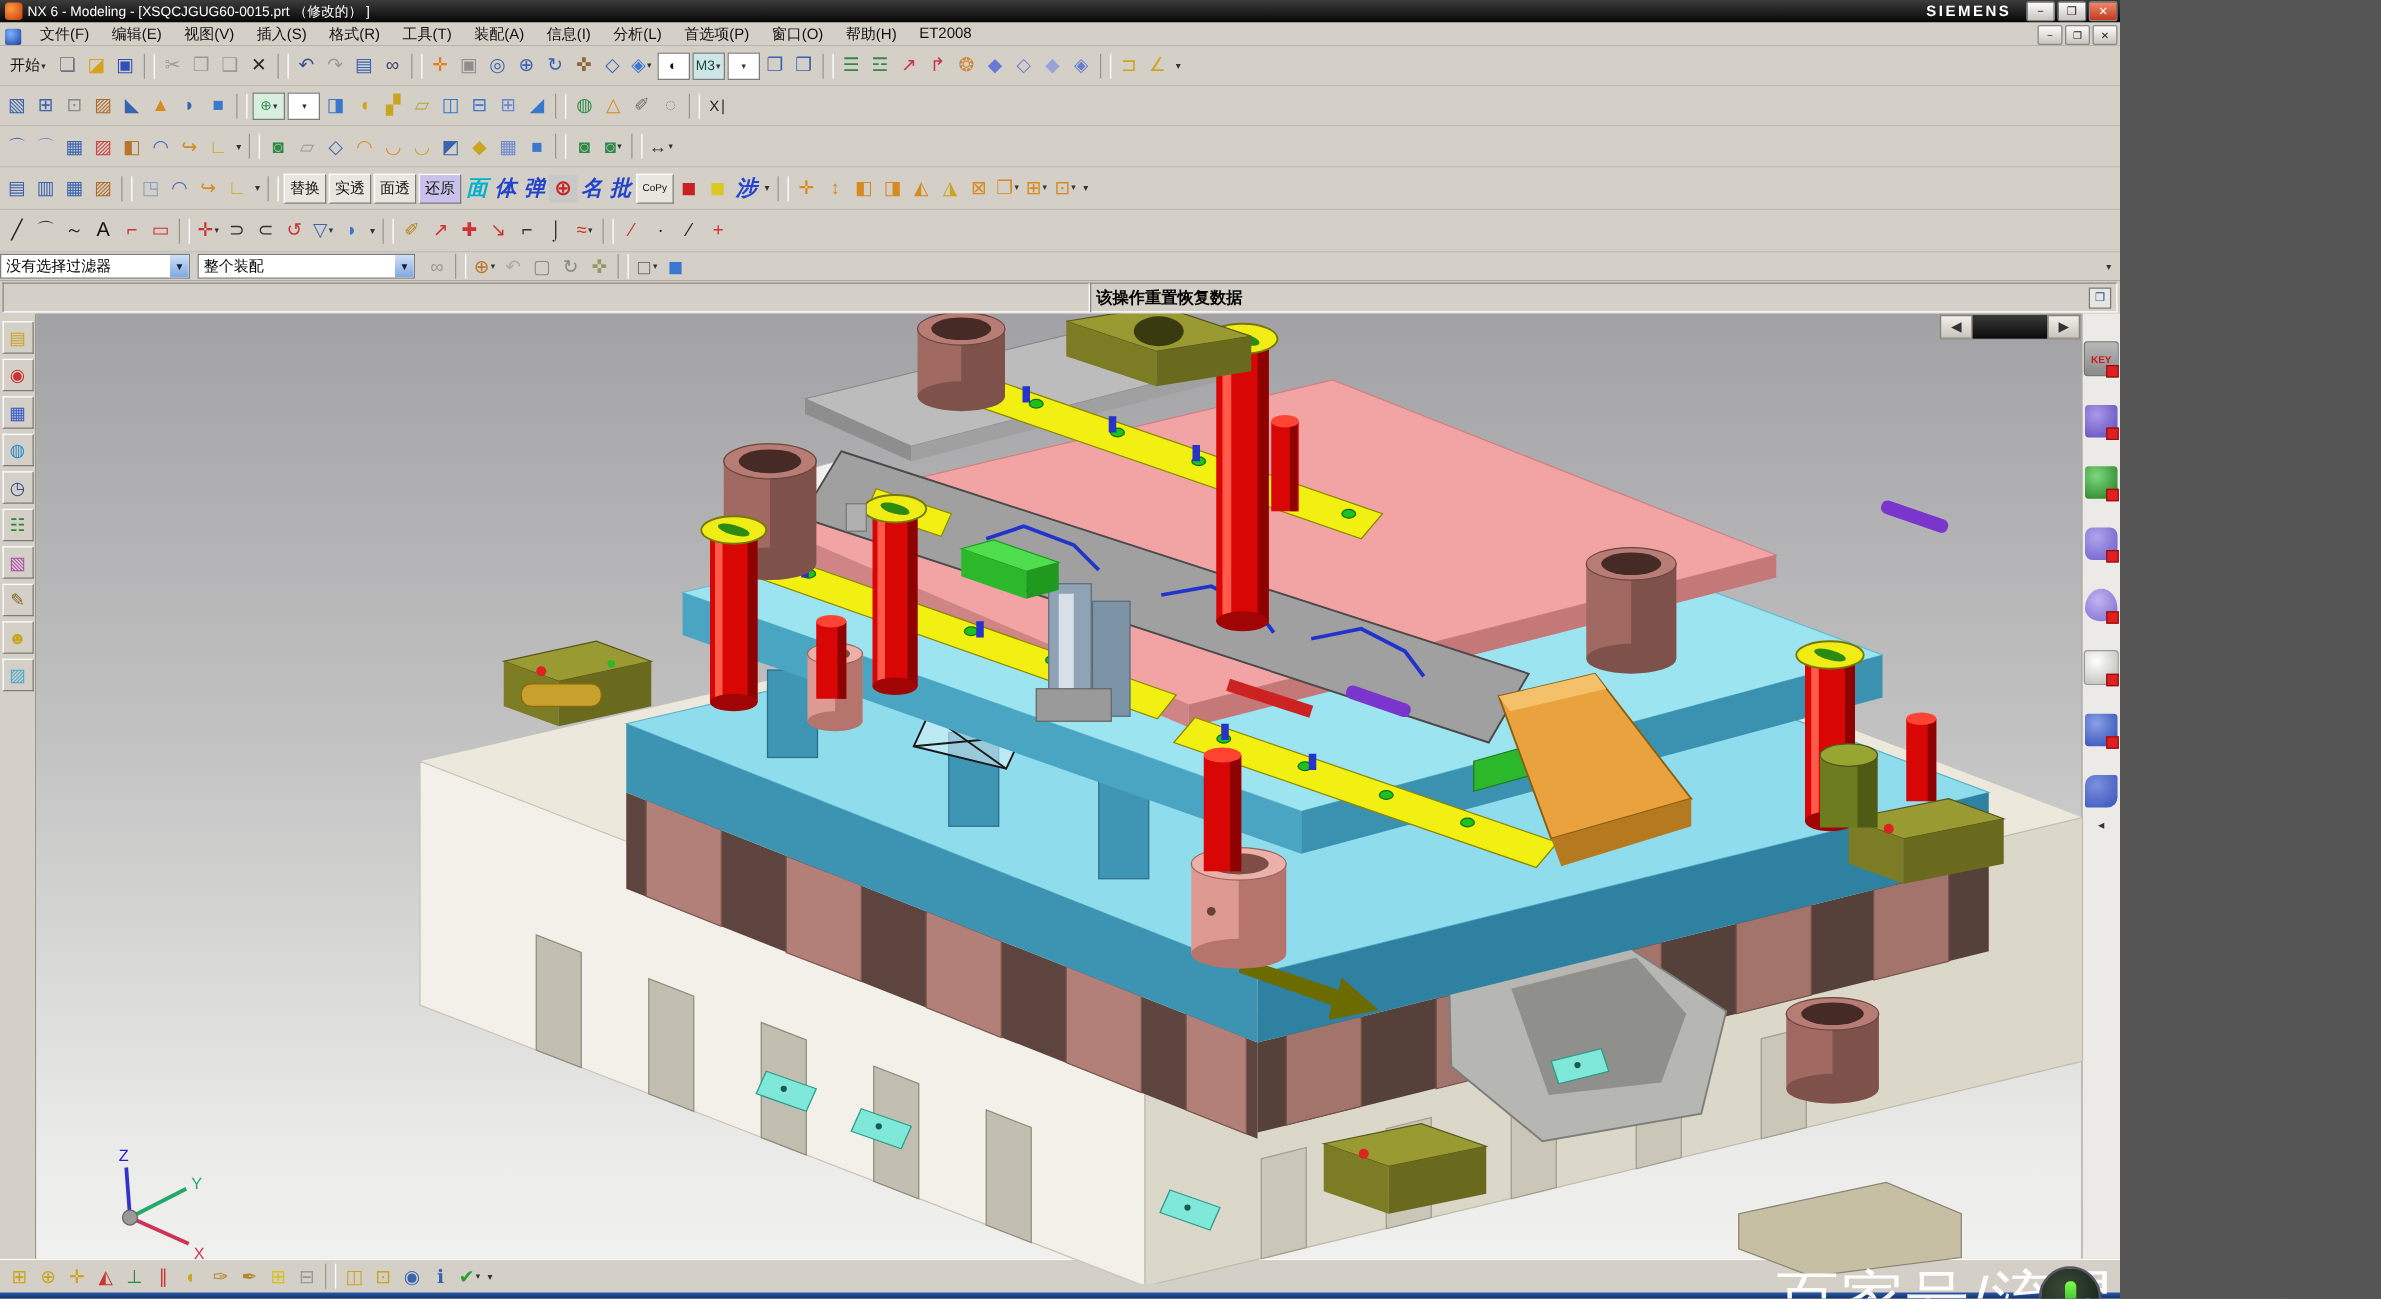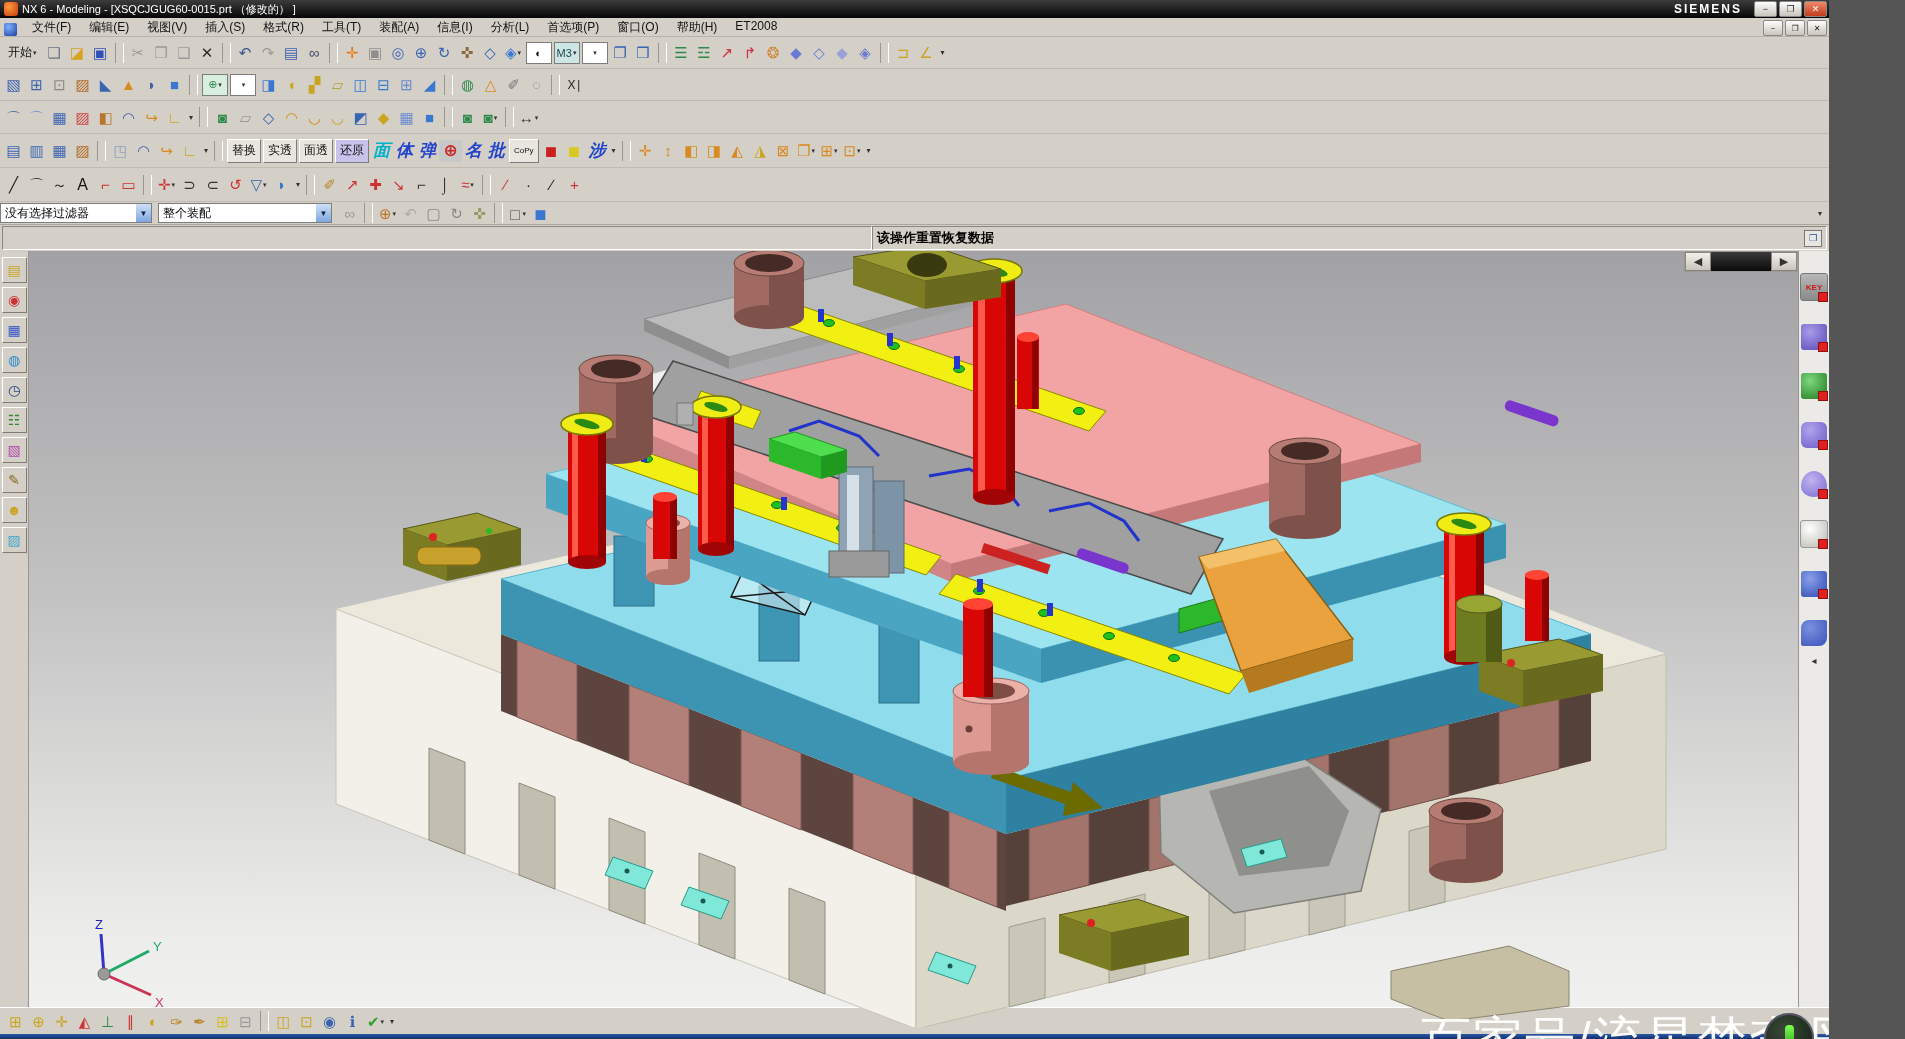--- a/index.html
+++ b/index.html
@@ -1,16 +1,16 @@
 <!DOCTYPE html>
 <html><head>
 <meta charset="utf-8">
 <style>
   html,body{margin:0;padding:0;background:#555;}
-  #app{position:relative;width:1829px;height:1039px;overflow:hidden;
+  #app{position:relative;width:1696px;height:1039px;overflow:hidden;
        font-family:"Liberation Sans","DejaVu Sans",sans-serif;
        background:#d4d0c8;display:flex;flex-direction:column;user-select:none;}
   
   .titlebar{height:18px;background:linear-gradient(#3c3c3c,#060606);display:flex;align-items:center;
             color:#fff;font-size:11px;padding:0 2px;flex:0 0 auto;}
   .titlebar .appicon{width:14px;height:14px;margin:0 4px 0 2px;border-radius:3px;
             background:radial-gradient(circle at 35% 35%,#ff9a3c,#c33a10);}
   .titlebar .ttext{white-space:nowrap;overflow:hidden;}
   .titlebar .brand{margin-left:auto;font-weight:bold;letter-spacing:2px;font-size:12px;margin-right:10px;}
   .wbtn{width:21px;height:14px;margin-left:2px;display:inline-flex;align-items:center;justify-content:center;

